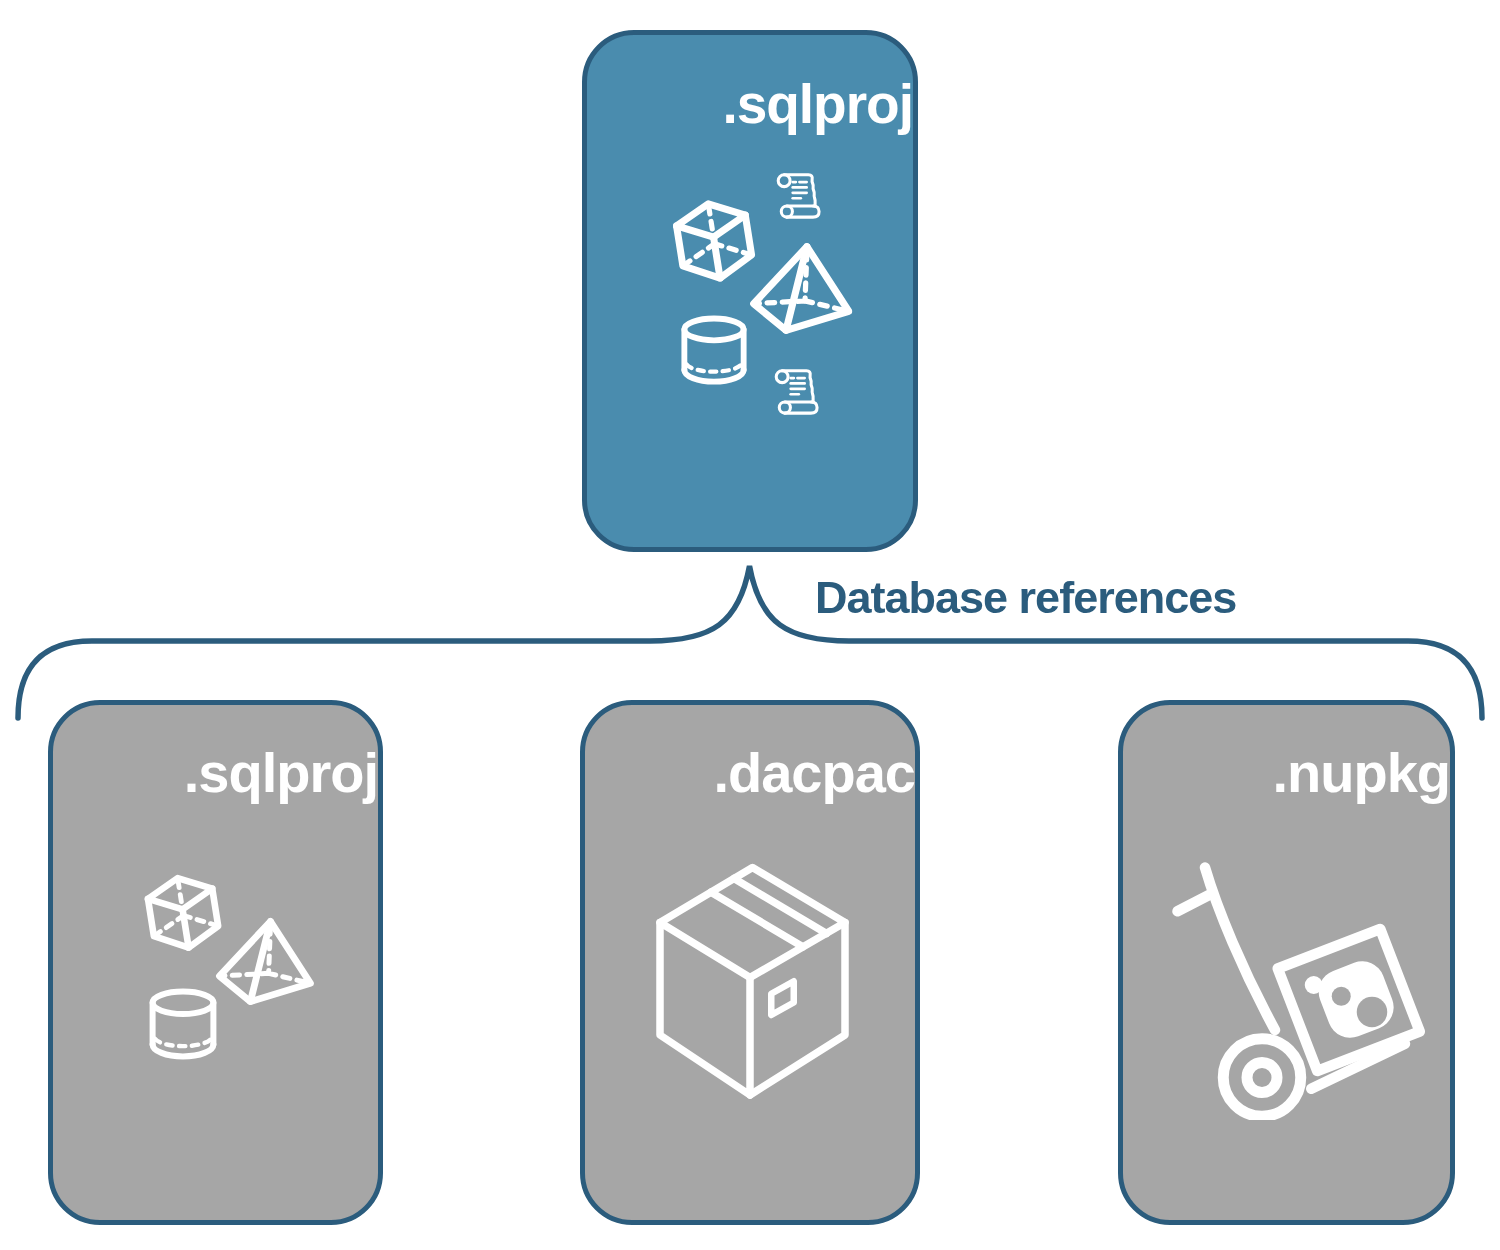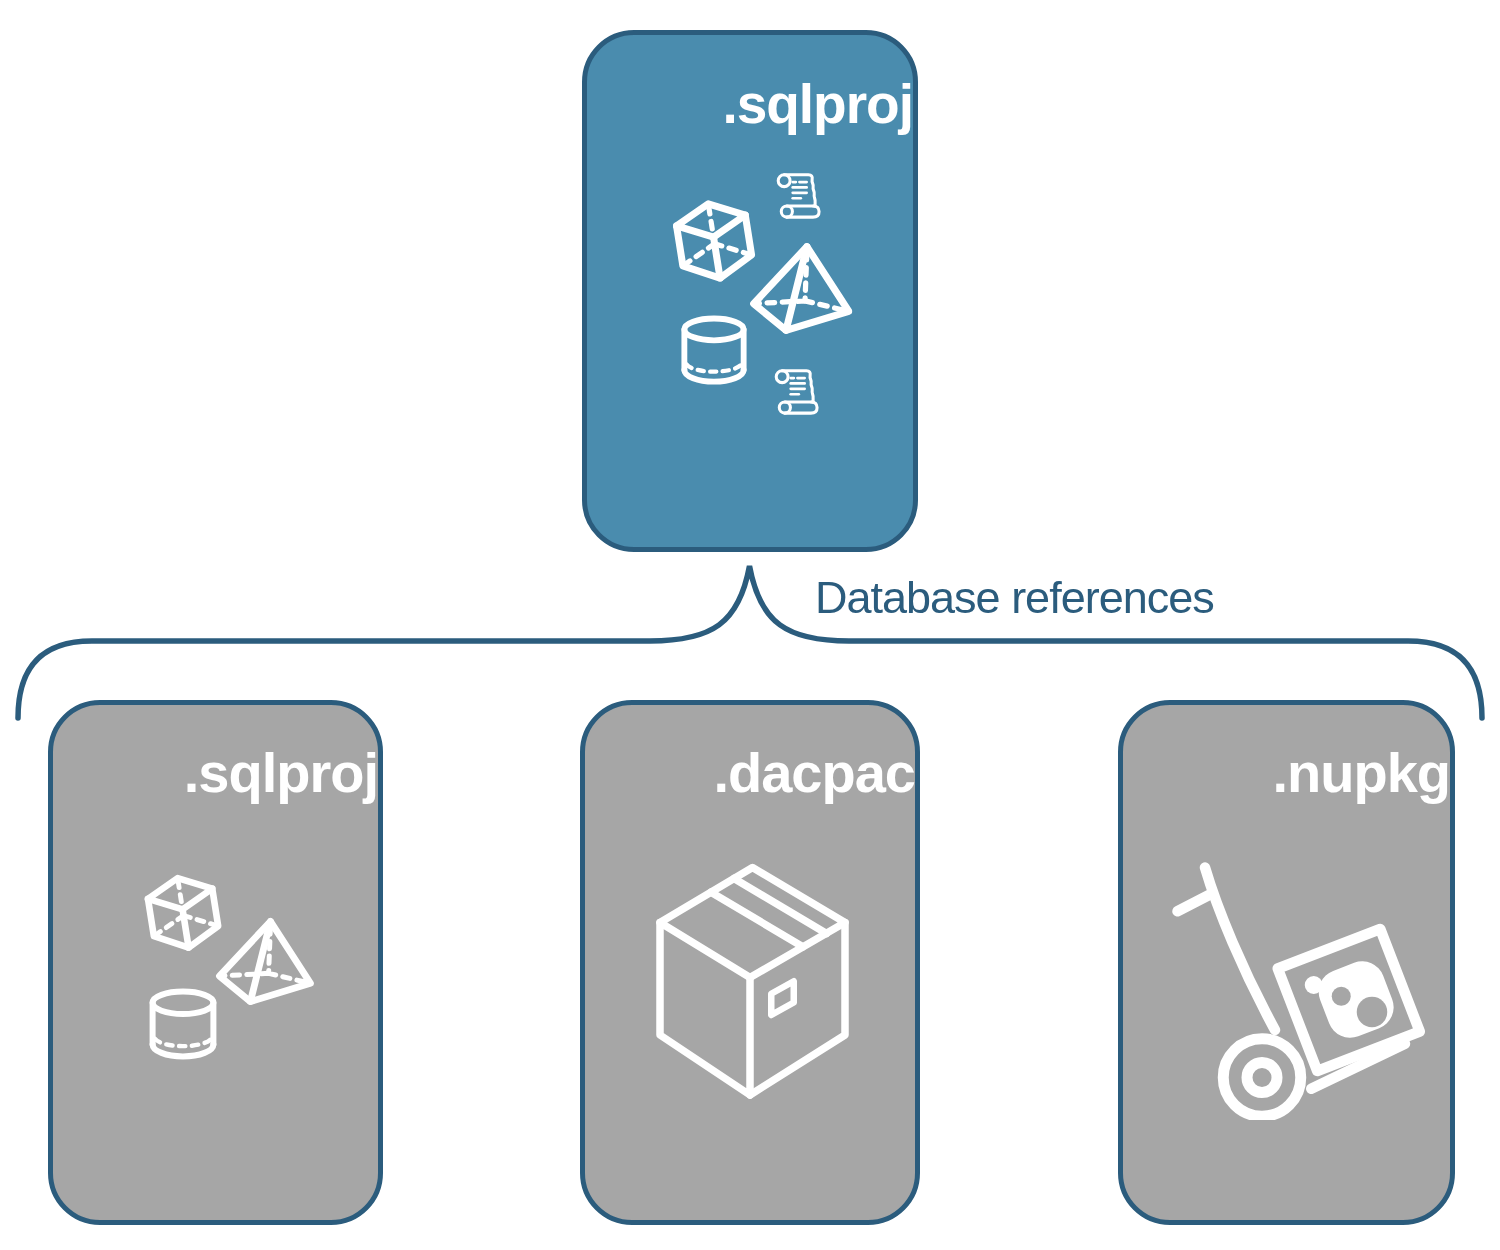--- a/index.html
+++ b/index.html
@@ -25,21 +25,21 @@
   .card-child.c1{left:48px;width:335px;}
   .card-child.c2{left:580px;width:340px;}
   .card-child.c3{left:1118px;width:337px;}
   .card-title{
     color:var(--label-text);font-weight:700;font-size:56px;line-height:1;
     padding-top:40px;letter-spacing:-1px;
   }
   .card-root .card-title{font-size:55px;padding-top:42px;}
   .edge-label{
     position:absolute;left:815px;top:575px;color:var(--edge-label-text);
-    font-weight:400;font-size:45px;line-height:1;letter-spacing:-1px;white-space:nowrap;
+    font-weight:700;font-size:45px;line-height:1;letter-spacing:-1px;white-space:nowrap;
   }
   .brace{position:absolute;left:0;top:0;pointer-events:none;}
   .icons{position:absolute;}
   .card-root .icons{left:58px;top:120px;}
   .c1 .icons{left:82px;top:160px;}
   .c2 .icons{left:45px;top:155px;}
   .c3 .icons{left:42px;top:155px;}
   
   .s{stroke:var(--icon-stroke);fill:none;stroke-linecap:round;stroke-linejoin:round;}
   .dash{stroke-dasharray:8 8;}

